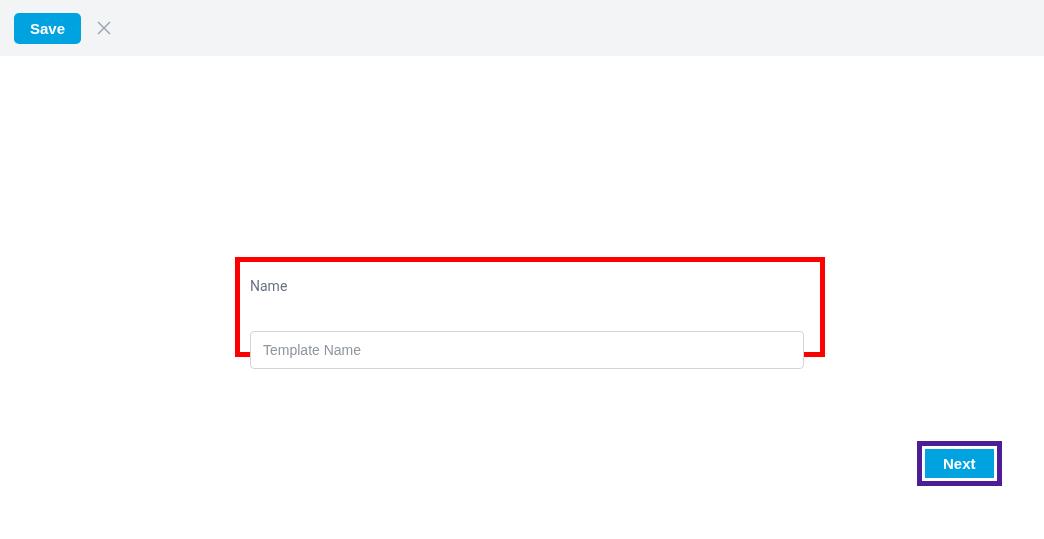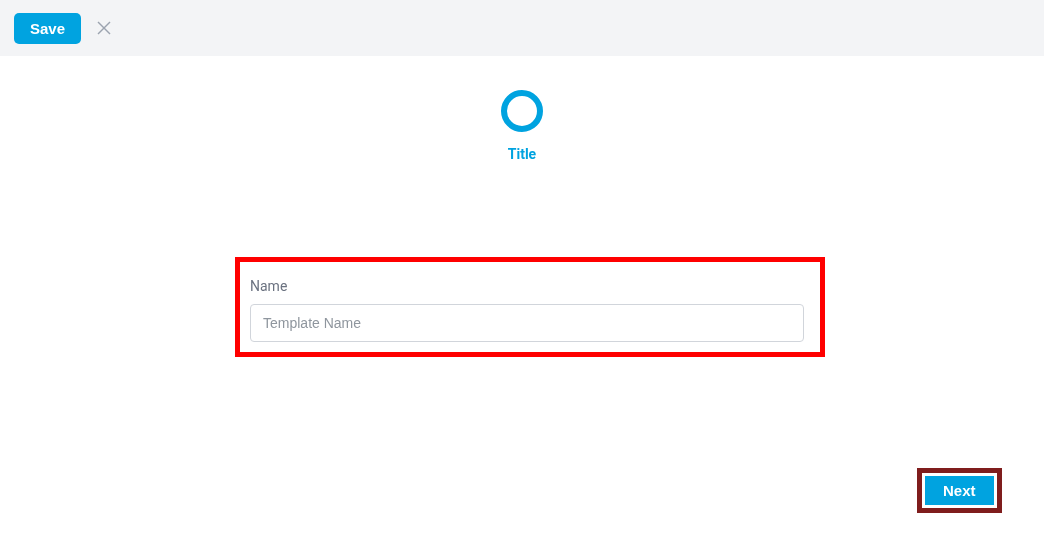--- a/index.html
+++ b/index.html
@@ -91,41 +91,42 @@
       left: 235px;
       top: 257px;
       width: 590px;
       height: 100px;
       border: 5px solid #ff0000;
       padding: 16px 10px 18px 10px;
     }
     .field-label {
       font-size: 14px;
       color: #6b7280;
-      margin-bottom: 10px;
+      margin-bottom: 20px;
       display: block;
     }
     .text-input {
       width: 554px;
       height: 38px;
       border: 1px solid #d1d5db;
       border-radius: 4px;
       padding: 0 12px;
       font-size: 14px;
       color: #374151;
       background: #ffffff;
+      margin-top: 17px;
     }
     .text-input::placeholder {
       color: #8f969e;
     }
     .next-button-wrap {
       position: absolute;
       left: 917px;
-      top: 468px;
-      border: 5px solid #7f1d1d;
+      top: 441px;
+      border: 5px solid #4c1d95;
       padding: 3px;
     }
     .next-button {
       background: #00a3e0;
       color: #ffffff;
       border: none;
       padding: 6px 18px;
       font-size: 15px;
       font-weight: 600;
       cursor: pointer;
@@ -141,24 +142,20 @@
     <span class="close-icon">
       <svg width="14" height="14" viewBox="0 0 14 14" fill="none" stroke="currentColor" stroke-width="1.4">
         <line x1="1" y1="1" x2="13" y2="13"></line>
         <line x1="13" y1="1" x2="1" y2="13"></line>
       </svg>
     </span>
   </div>
 </div>
 
 <div class="stepper">
-  <div class="step">
-    <div class="step-circle active"></div>
-    <div class="step-label active">Title</div>
-  </div>
 </div>
 
 <div class="form-section">
   <label class="field-label">Name</label>
   <input type="text" class="text-input" placeholder="Template Name" style="">
 </div>
 
 <div class="next-button-wrap">
   <button class="next-button">Next</button>
 </div>

